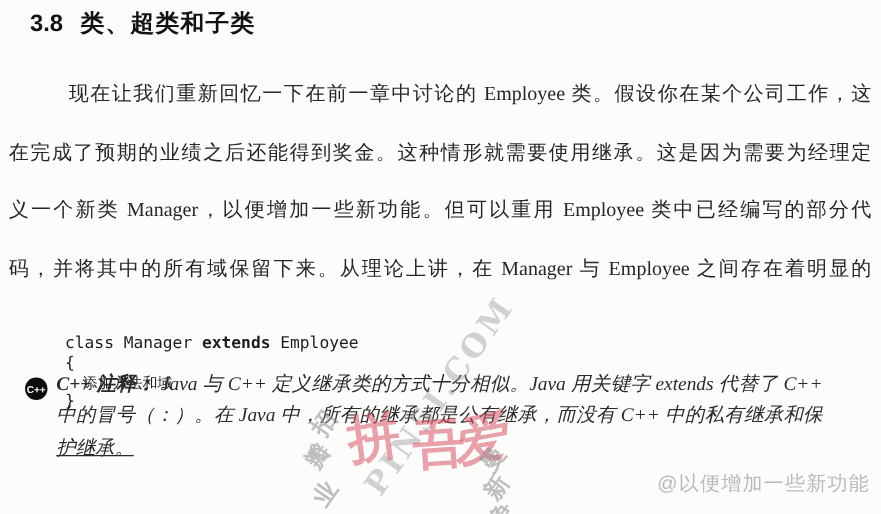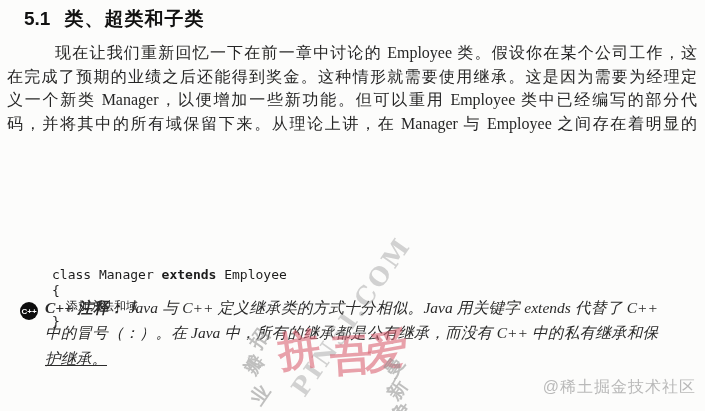--- a/index.html
+++ b/index.html
@@ -26,20 +26,21 @@
   
   .para{
     position:absolute;left:7px;right:8px;top:41px;
   }
   .pline{
     font-size:16px;line-height:23.5px;height:23.5px;
     text-align:justify;text-align-last:justify;
     text-justify:inter-character;
     white-space:nowrap;
     color:#262626;
+    margin-top:23px;
   }
   .pline.first{text-indent:48px;}
   .pline.last{text-align-last:left;white-space:normal;}
   .pline.leadin{text-align:left;text-align-last:left;text-indent:45px;margin-top:2px;}
 
   
   .code{
     position:absolute;left:52px;top:231px;
     font-family:"DejaVu Sans Mono", monospace;
     font-size:13px;line-height:15.8px;color:#1c1c1c;margin-top:36px;
@@ -110,21 +111,21 @@
     font-family:"Liberation Sans", sans-serif;
     font-size:16px;color:#b9b9b9;letter-spacing:1px;
   }
 </style>
 </head>
 <body>
 
 <div class="page">
 
   <div class="heading">
-    <span class="num">5.1</span><span>类、超类和子类</span>
+    <span class="num">3.8</span><span>类、超类和子类</span>
   </div>
 
   <div class="para">
     <div class="pline first">现在让我们重新回忆一下在前一章中讨论的 Employee 类。假设你在某个公司工作，这</div>
     <div class="pline">在完成了预期的业绩之后还能得到奖金。这种情形就需要使用继承。这是因为需要为经理定</div>
     <div class="pline">义一个新类 Manager，以便增加一些新功能。但可以重用 Employee 类中已经编写的部分代</div>
     <div class="pline">码，并将其中的所有域保留下来。从理论上讲，在 Manager 与 Employee 之间存在着明显的</div>
   </div>
 
   <div class="code">
@@ -145,15 +146,15 @@
   <div class="wm wm-red c0">拼</div>
   <div class="wm wm-red c1">吾</div>
   <div class="wm wm-red c2">爱</div>
   <div class="wm wm-gray l0">招</div>
   <div class="wm wm-gray l1">瓣</div>
   <div class="wm wm-gray l2">业</div>
   <div class="wm wm-gray r0">曼</div>
   <div class="wm wm-gray r1">新</div>
   <div class="wm wm-gray r2">争</div>
 
-  <div class="credit">@稀土掘金技术社区</div>
+  <div class="credit">@以便增加一些新功能</div>
 
 </div>
 
 </body></html>

